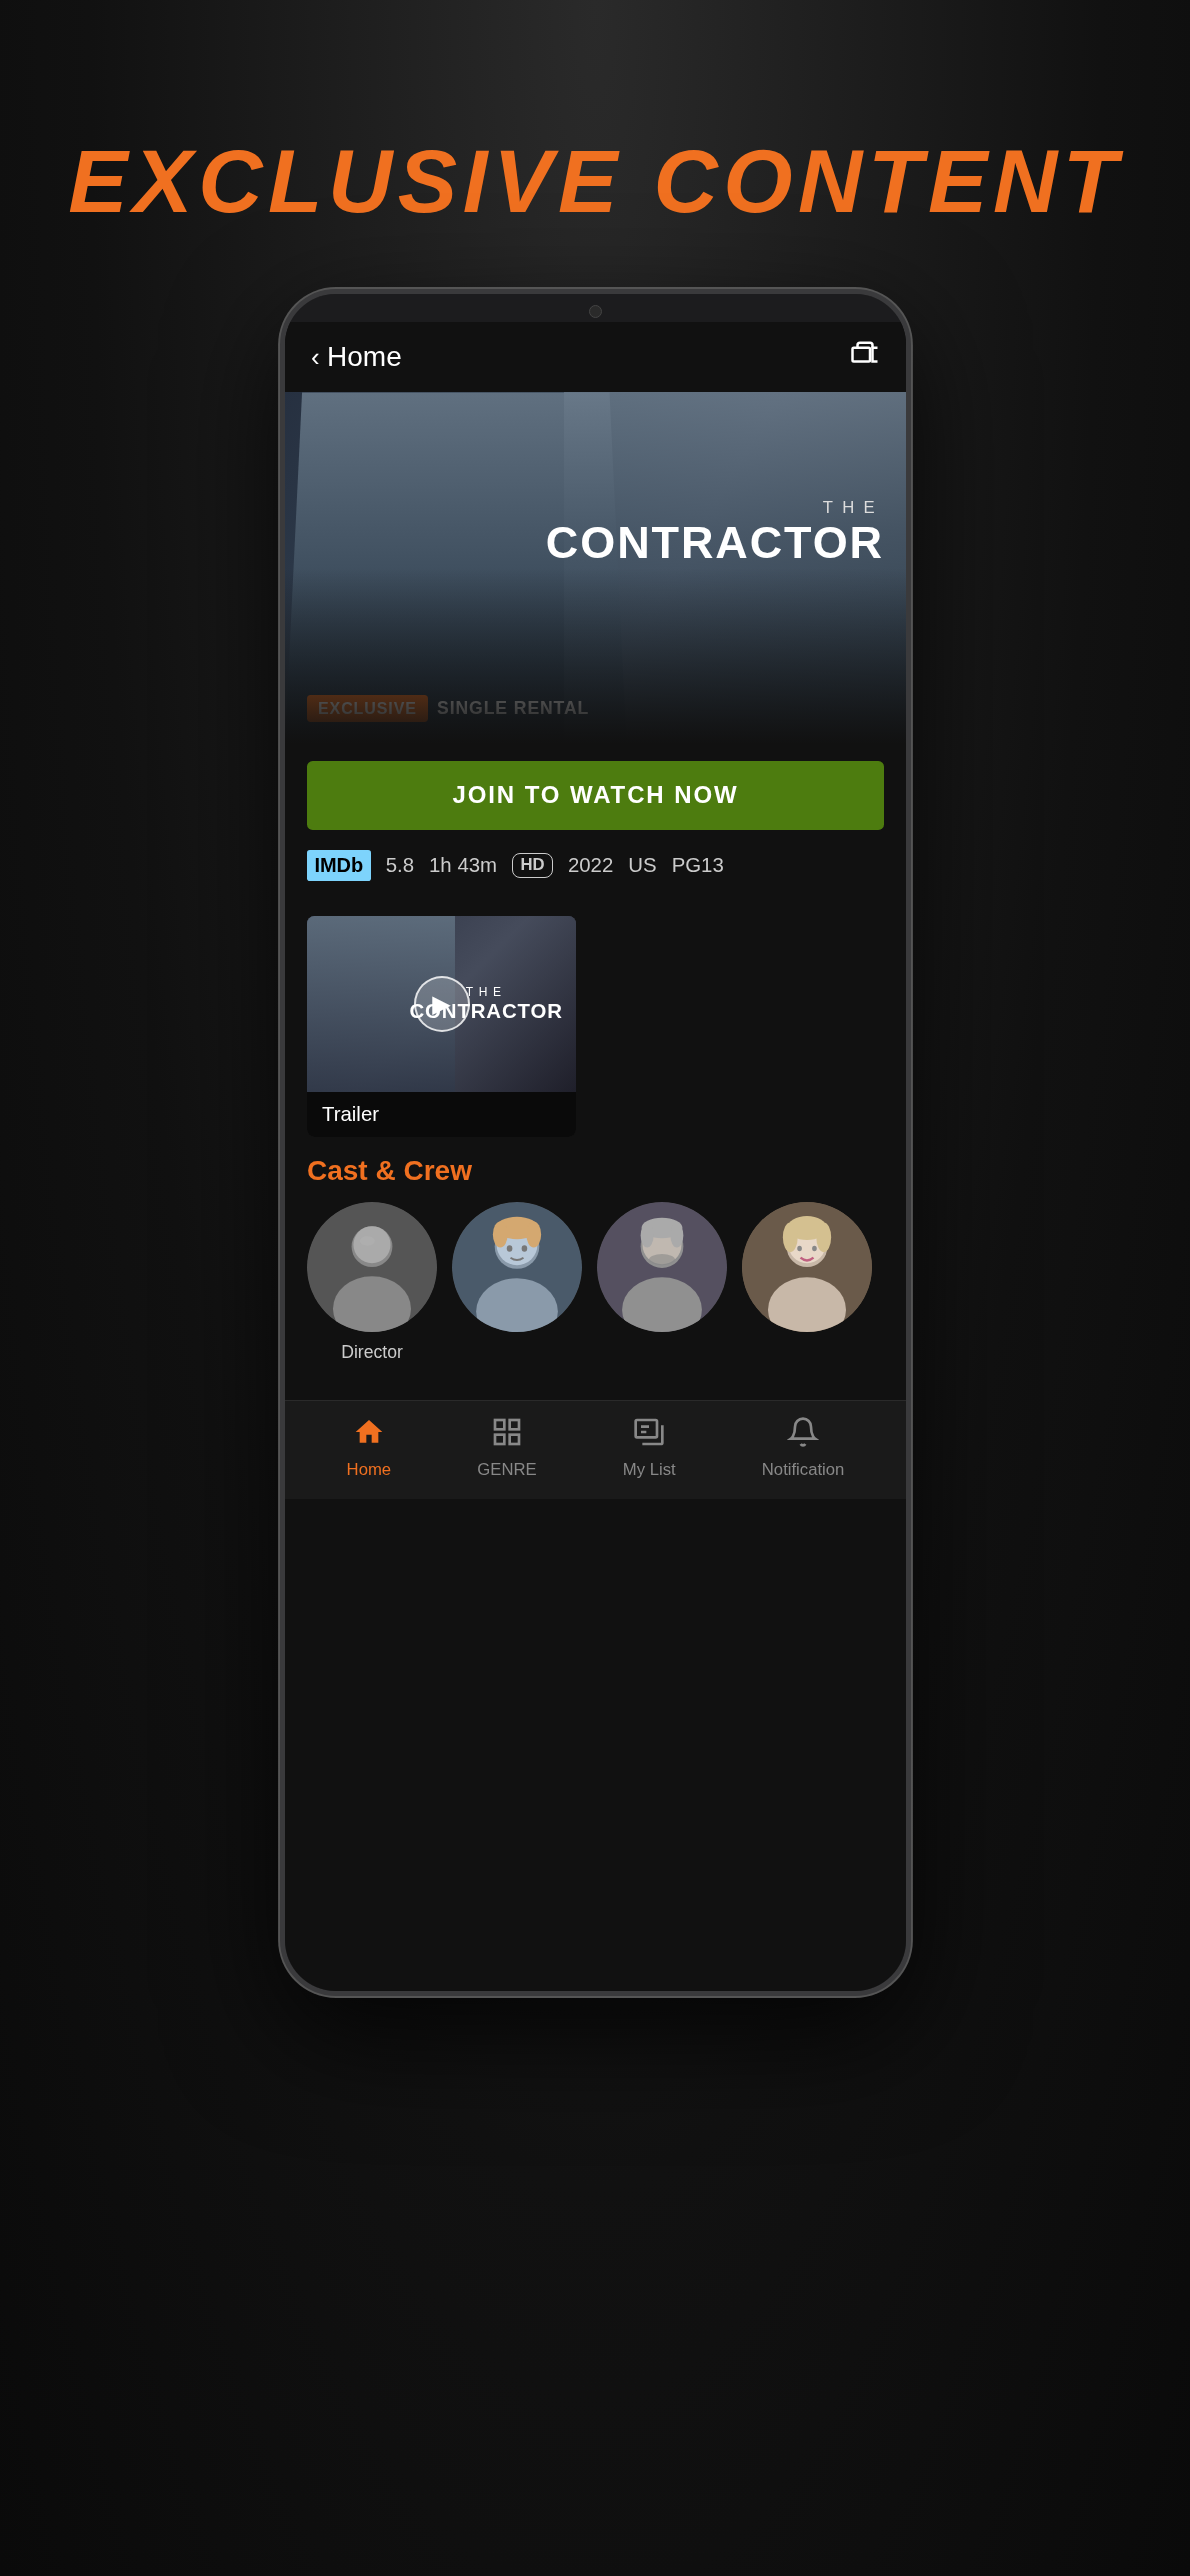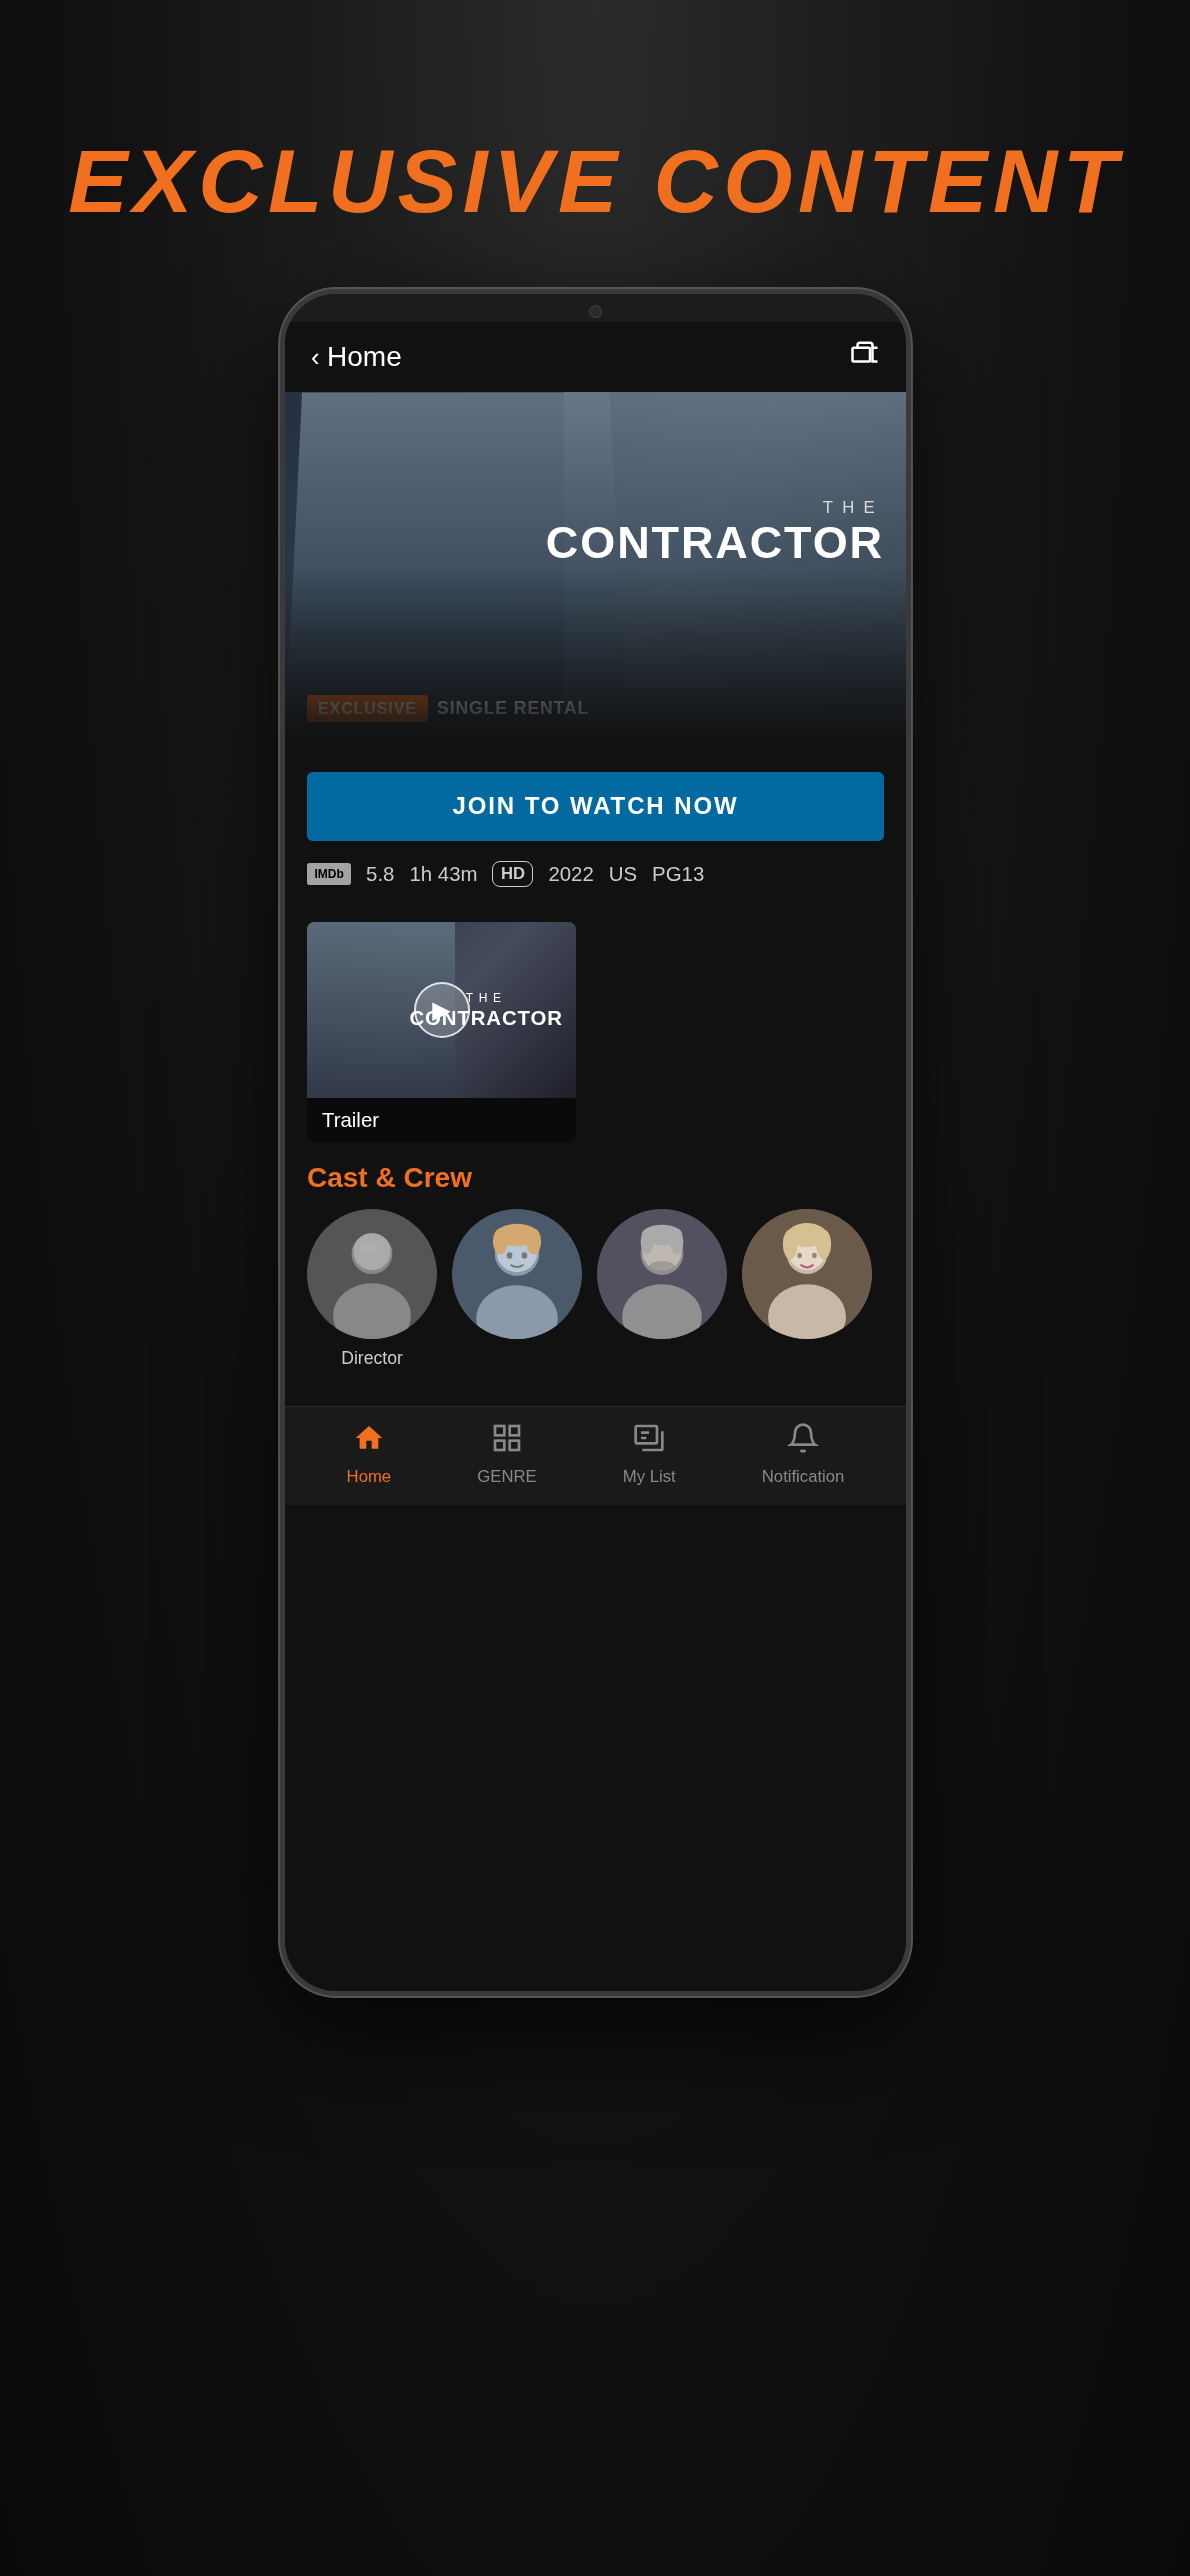--- a/index.html
+++ b/index.html
@@ -170,47 +170,46 @@
       display: flex;
       align-items: center;
       justify-content: center;
       color: #fff;
       font-size: 33px;
     }
 
     
     .watch-btn {
       width: 100%;
-      background: #0369a1;
+      background: #4d7c0f;
       color: #fff;
       font-size: 24px;
       font-weight: 700;
       letter-spacing: 1.9px;
       text-transform: uppercase;
       padding: 20.4px;
       border: none;
       border-radius: 5.6px;
       cursor: pointer;
       margin-bottom: 20.4px;
       text-align: center;
-      margin-top: 11px;
     }
 
     
     .meta-row {
       display: flex;
       align-items: center;
       gap: 15px;
       margin-bottom: 18.5px;
       flex-wrap: wrap;
     }
     .imdb-badge {
-      background: #a3a3a3;
+      background: #7dd3fc;
       color: #000;
-      font-size: 12px;
+      font-size: 20px;
       font-weight: 900;
       padding: 3.7px 7.4px;
       border-radius: 2.8px;
     }
     .meta-text {
       color: #ccc;
       font-size: 20.4px;
     }
     .meta-hd {
       border: 1.9px solid #ccc;

